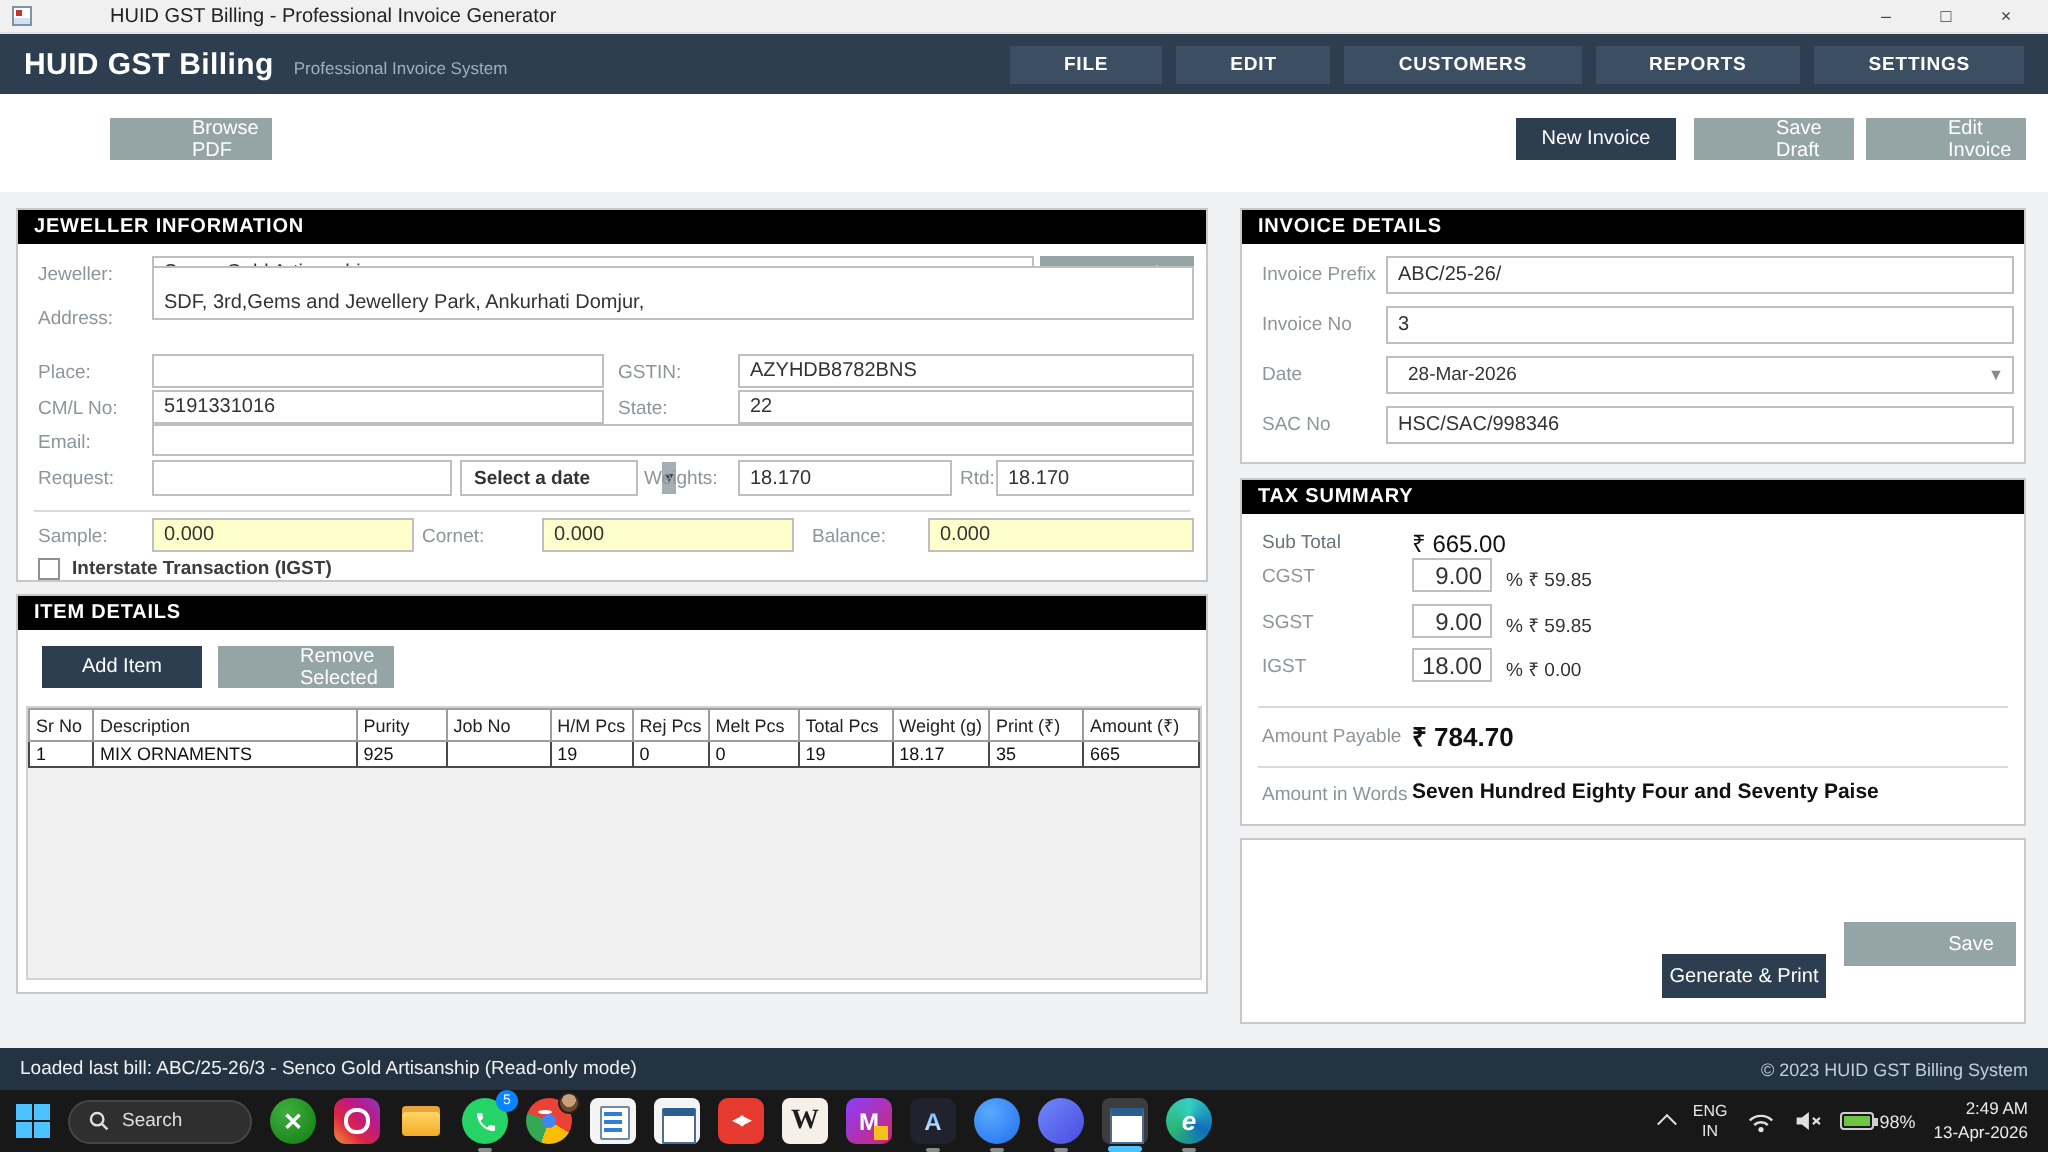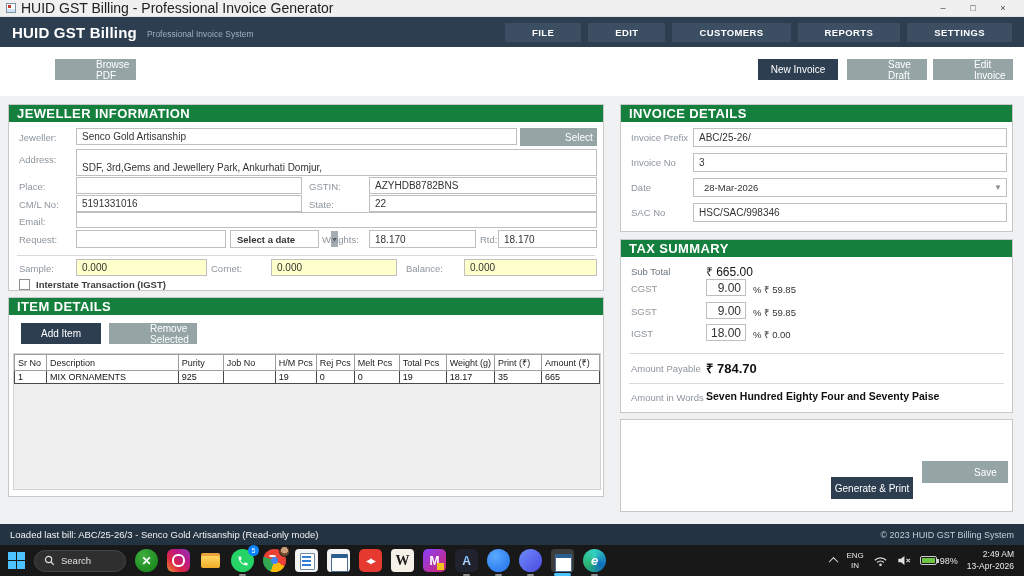--- a/index.html
+++ b/index.html
@@ -4,40 +4,40 @@
 <style>
   * { margin:0; padding:0; box-sizing:border-box; }
   html,body { width:1024px; height:576px; }
   body { font-family:"Liberation Sans", sans-serif; background:#f0f1f2; }
   .screen { position:relative; width:1024px; height:576px; overflow:hidden; background:#f0f1f2; }
 
   
   .titlebar { position:absolute; left:0; top:0; width:1024px; height:17px; background:#f0f0f0; border-bottom:1px solid #e3e3e3; display:flex; align-items:center; padding:0 6px; }
   .tb-appicon { width:10px; height:10px; margin-right:5px; background:linear-gradient(#fff 0 60%, #cfe3f5 60% 100%); border:1px solid #7c93a8; position:relative; }
   .tb-appicon::before { content:""; position:absolute; left:1px; top:1px; width:3px; height:3px; background:#c0392b; }
-  .tb-title { font-size:14px; color:#222; }
+  .tb-title { font-size:10px; color:#222;margin-left:34px; }
   .win-controls { margin-left:auto; display:flex; height:17px; }
   .win-btn { width:30px; height:17px; display:flex; align-items:center; justify-content:center; font-size:9px; color:#444; cursor:pointer; }
 
   
   .appheader { position:absolute; left:0; top:17px; width:1024px; height:30px; background:#2c3e50; display:flex; align-items:center; padding:0 12px; }
   .app-name { color:#fff; font-size:15px; font-weight:bold; letter-spacing:.2px; }
   .app-subtitle { color:#9fb0be; font-size:8.5px; margin-left:10px; margin-top:4px; }
   .menus { margin-left:auto; display:flex; gap:7px; }
   .menu-item { background:#3b4e62; color:#fff; font-size:9.5px; font-weight:bold; letter-spacing:.4px; padding:4px 27px; cursor:pointer; }
 
   
   .toolbar { position:absolute; left:0; top:47px; width:1024px; height:49px; background:#ffffff; }
   .btn { position:absolute; display:flex; align-items:center; justify-content:center; font-size:10px; color:#fff; cursor:pointer; }
   .btn.dark { background:#2c3e50; }
   .btn.gray { background:#95a5a6;padding-left:41px; }
 
   
   .panel { position:absolute; background:#fff; border:1px solid #c8c8c8; }
-  .phead { height:17px; background:#15803d; color:#fff; font-size:13px; font-weight:bold; letter-spacing:.4px; display:flex; align-items:center; padding:0 8px; }
+  .phead { height:17px; background:#000000; color:#fff; font-size:10px; font-weight:bold; letter-spacing:.4px; display:flex; align-items:center; padding:0 8px; }
   .lbl { position:absolute; font-size:9.5px; color:#8d959c; white-space:nowrap; }
   .lbl.dark { color:#6b747c; }
   .tf { position:absolute; height:17px; border:1px solid #bfbfbf; background:#fff; font-family:inherit; font-size:10px; color:#333; padding:0 5px; outline:none; }
   .tf.yellow { background:#ffffcc; }
   .addr { position:absolute; border:1px solid #bfbfbf; background:#fff; font-size:10px; color:#333; display:flex; align-items:flex-end; padding:2px 5px; }
   .divider { position:absolute; left:8px; right:8px; border-top:1px solid #d9d9d9; }
   .combo { position:absolute; border:1px solid #bfbfbf; background:#fff; display:flex; align-items:center;gap:30px; }
   .combo .ctext { flex:1; font-size:9.5px; font-weight:bold; color:#333; padding:0 6px; white-space:nowrap; }
   .combo .carrow { width:16px; height:100%; background:#a6aeb4; color:#3d3d3d; font-size:7px; display:flex; align-items:center; justify-content:center; }
   .combo.lite .carrow { background:transparent; color:#8a8a8a; font-size:8px; }
@@ -150,21 +150,21 @@
   </div>
 
   <section class="panel" style="left:8px;top:104px;width:596px;height:187px">
     <div class="phead">JEWELLER INFORMATION</div>
 
     <span class="lbl" style="left:10px;top:27px">Jeweller:</span>
     <input class="tf" style="left: 67px; top: 23px; width: 441px;" value="Senco Gold Artisanship">
     <div class="btn gray" style="left:511px;top:23px;width:77px;height:18px">Select</div>
 
     <span class="lbl" style="left:10px;top:49px">Address:</span>
-    <div class="addr" style="left:67px;top:44px;width:521px;height:27px">SDF, 3rd,Gems and Jewellery Park, Ankurhati Domjur,</div>
+    <div class="addr" style="left:67px;top:28px;width:521px;height:27px">SDF, 3rd,Gems and Jewellery Park, Ankurhati Domjur,</div>
 
     <span class="lbl" style="left:10px;top:76px">Place:</span>
     <input class="tf" style="left: 67px; top: 72px; width: 226px;" value="">
     <span class="lbl" style="left:300px;top:76px">GSTIN:</span>
     <input class="tf" style="left: 360px; top: 72px; width: 228px;" value="AZYHDB8782BNS">
 
     <span class="lbl" style="left:10px;top:94px">CM/L No:</span>
     <input class="tf" style="left: 67px; top: 90px; width: 226px;" value="5191331016">
     <span class="lbl" style="left:300px;top:94px">State:</span>
     <input class="tf" style="left: 360px; top: 90px; width: 228px;" value="22">

